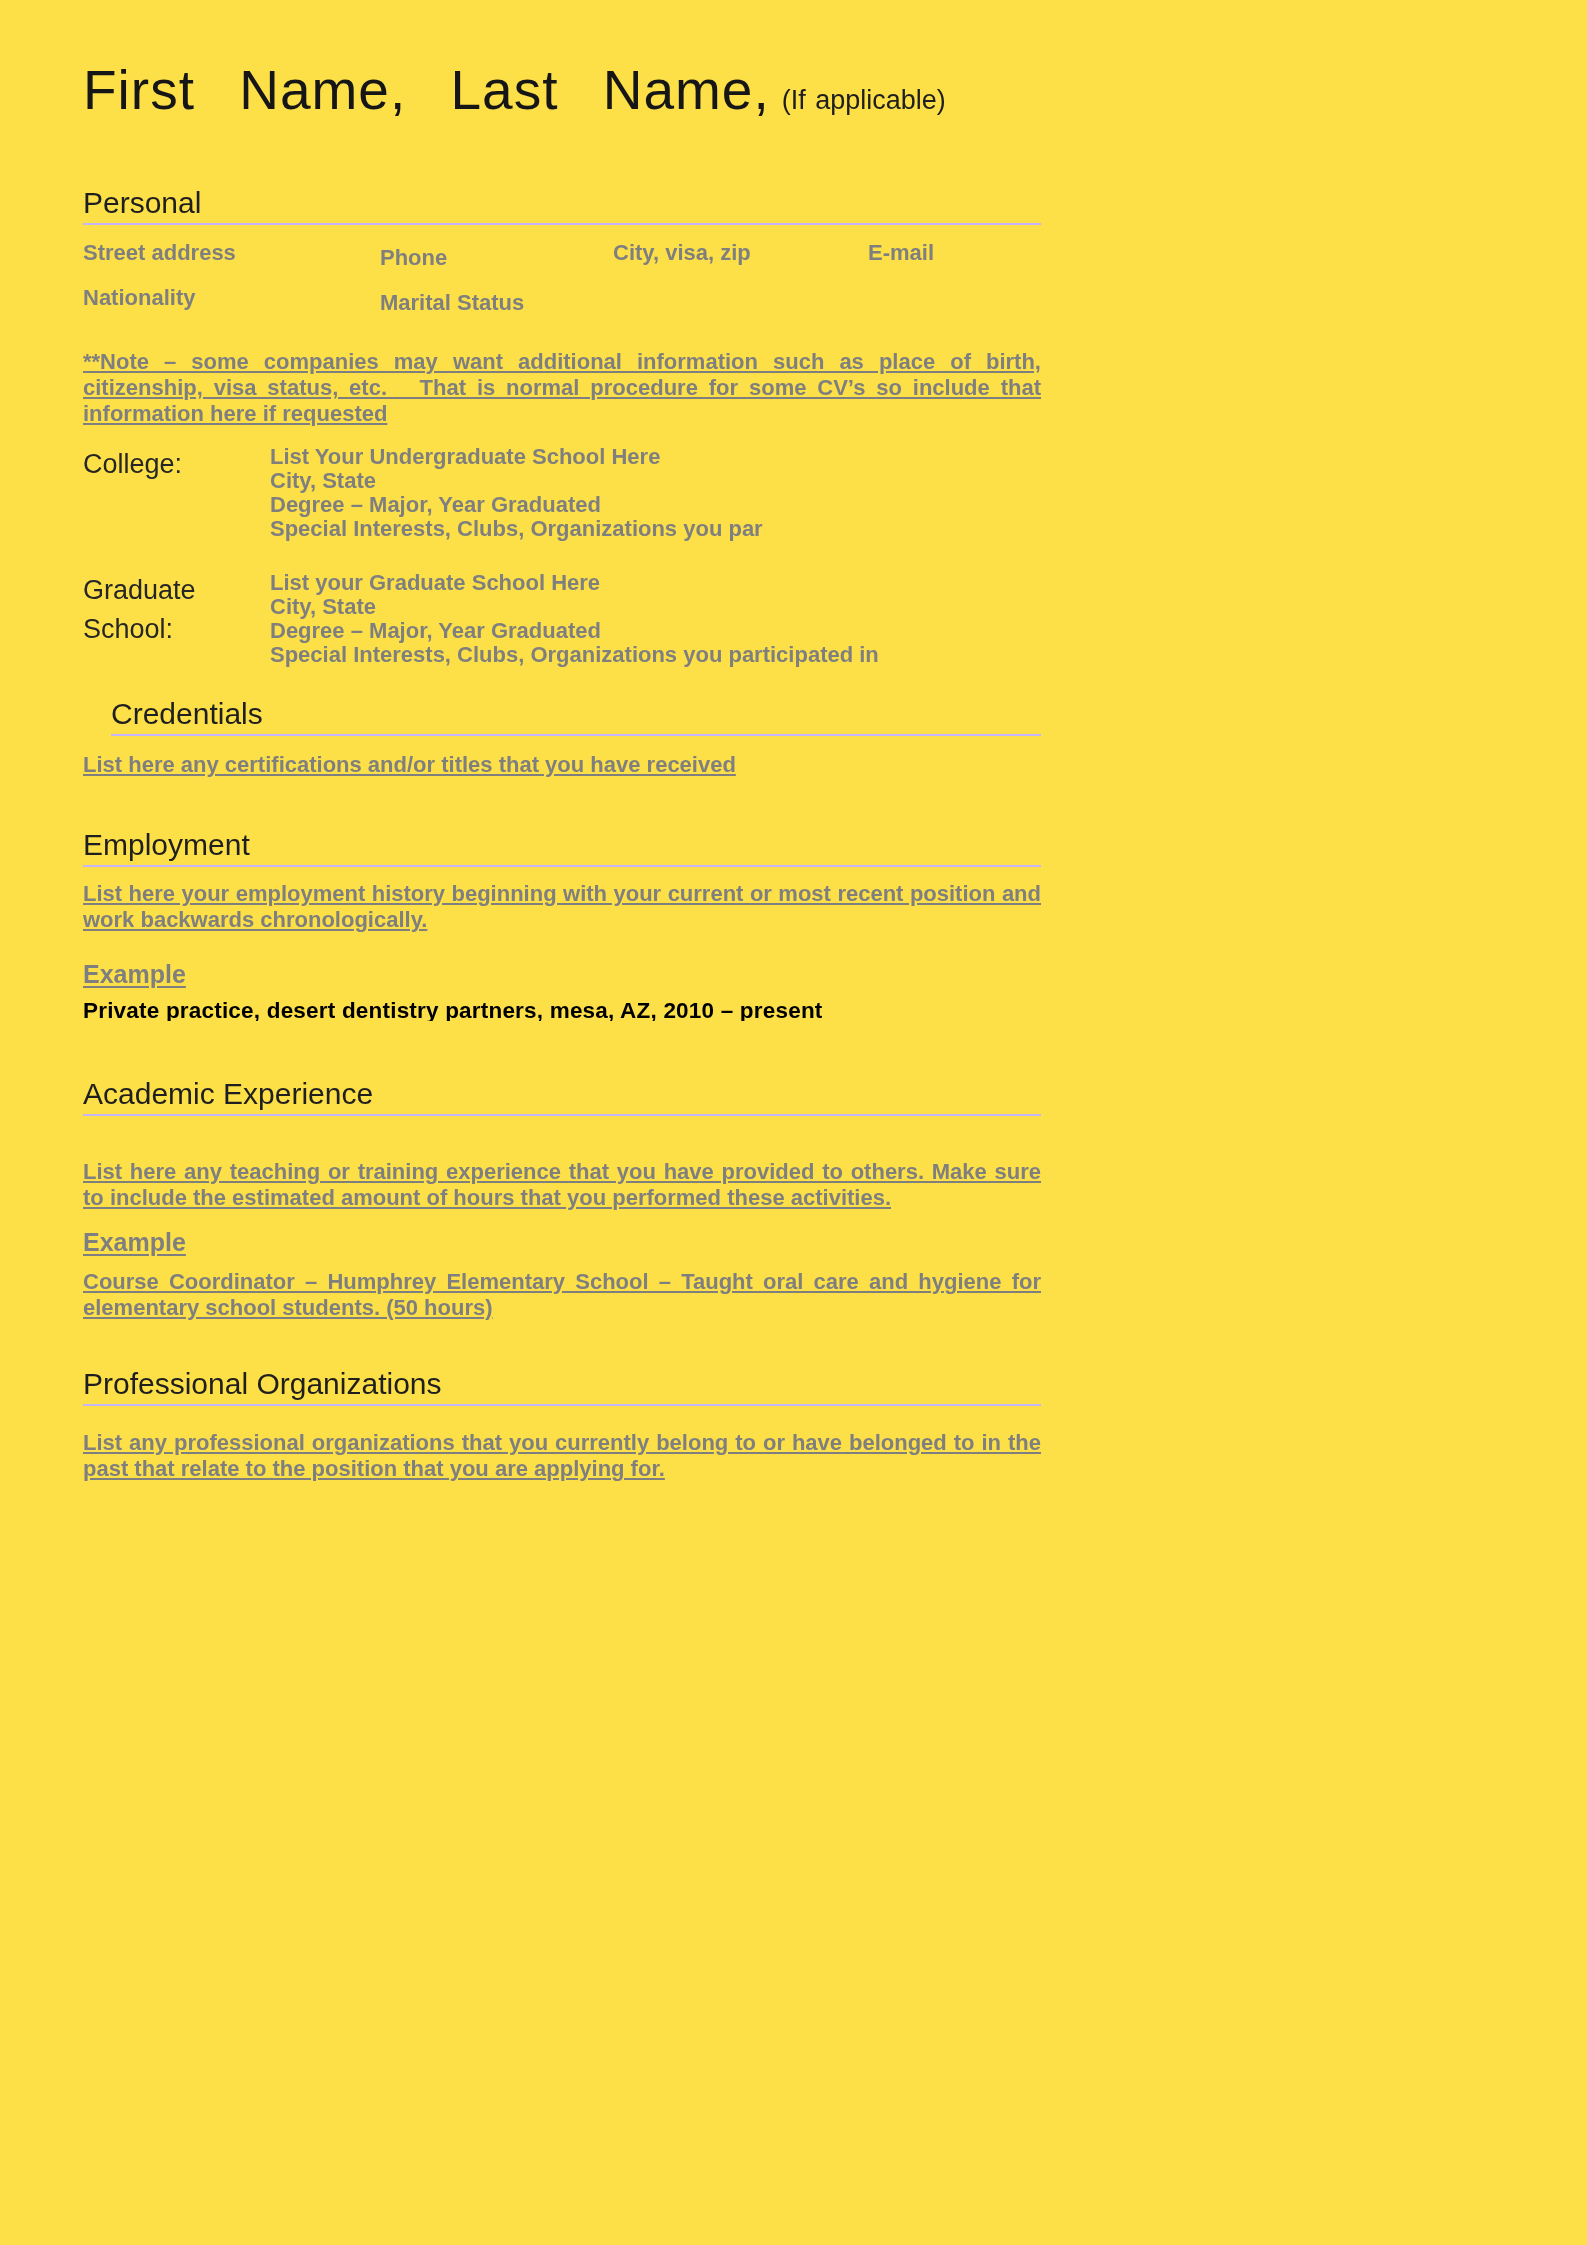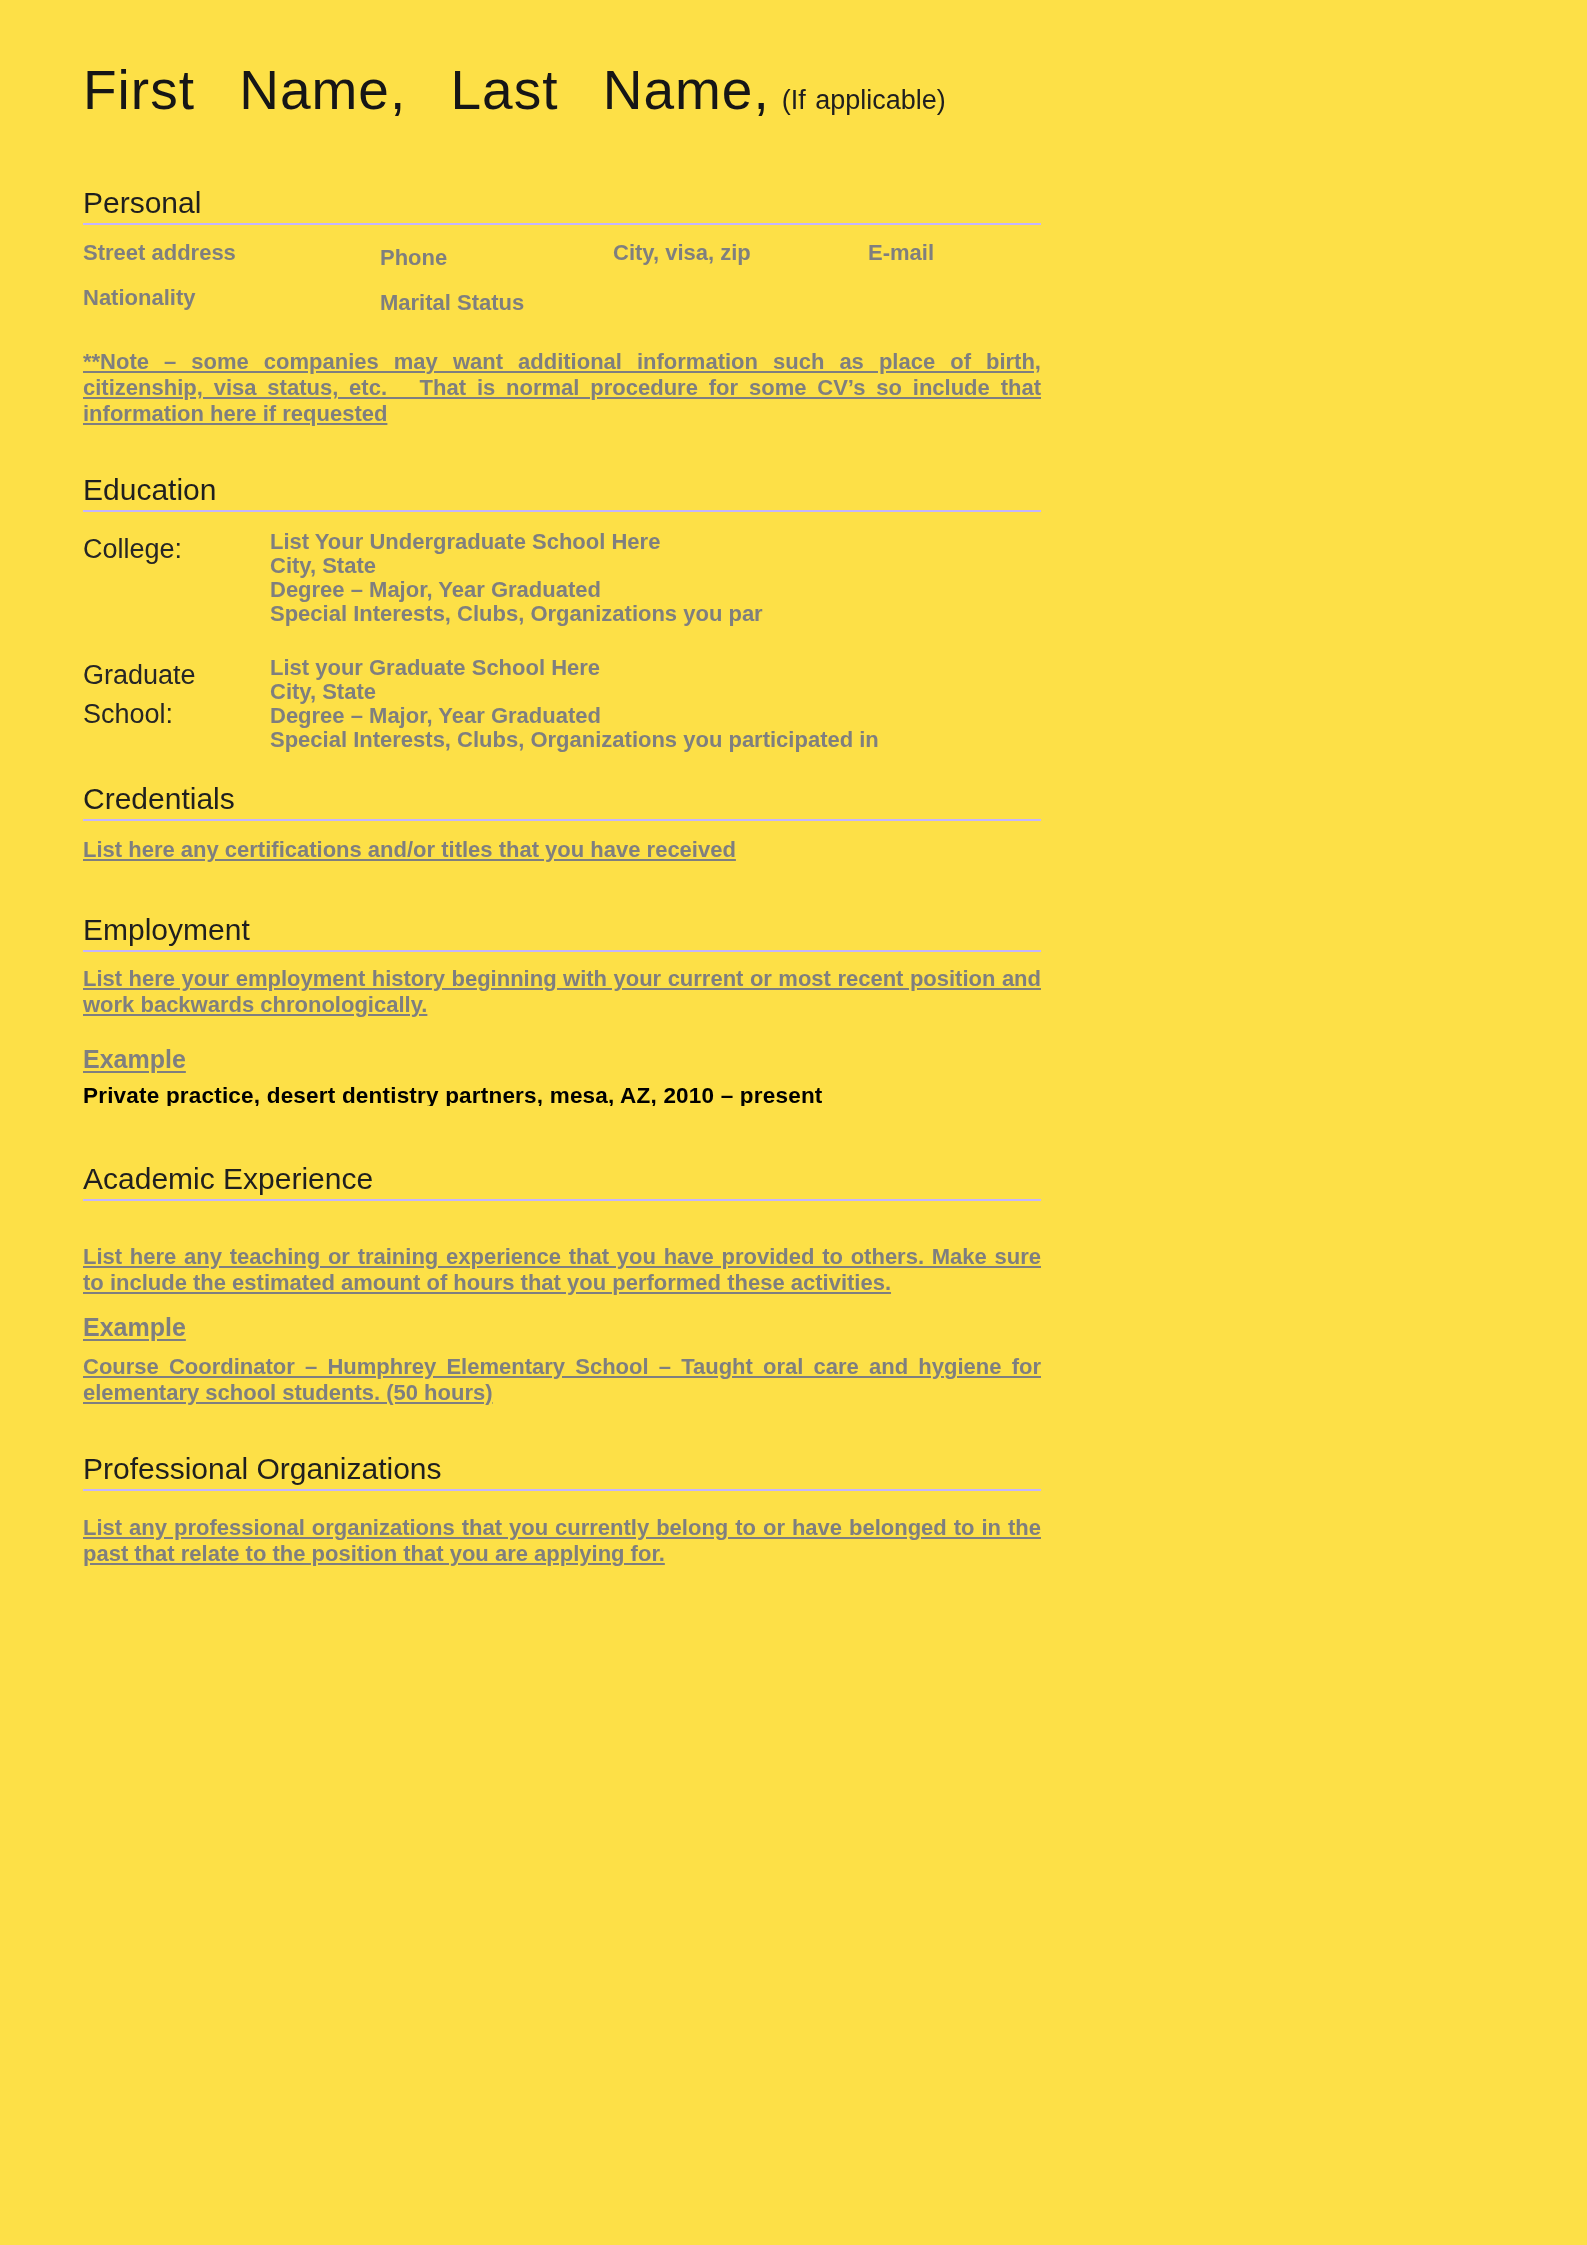--- a/index.html
+++ b/index.html
@@ -34,21 +34,21 @@
   .section-h {
     font-size:30px;
     line-height:34px;
     font-weight:400;
     color:#1f1f1f;
     border-bottom:2px solid #c4b5fd;
     padding-bottom:3px;
   }
   .h-personal      { margin-top:56px; }
   .h-education     { margin-top:46px; }
-  .h-credentials   { margin-top:30px; }
+  .h-credentials   { margin-top:30px;margin-left:28px; }
   .h-employment    { margin-top:50px; }
   .h-academic      { margin-top:56px; }
   .h-organizations { margin-top:46px; }
 
   .ph { color:#7f7f7f; font-weight:600; }
 
   .fields {
     display:grid;
     grid-template-columns:297px 233px 255px 1fr;
     row-gap:12px;
@@ -128,21 +128,20 @@
       <span class="ph cell-low">Phone</span>
       <span class="ph">City, visa, zip</span>
       <span class="ph">E-mail</span>
       <span class="ph">Nationality</span>
       <span class="ph cell-low">Marital Status</span>
       <span></span>
       <span></span>
     </div>
     <div class="para note-para">**Note – some companies may want additional information such as place of birth, citizenship, visa status, etc.&nbsp;&nbsp; That is normal procedure for some CV’s so include that information here if requested</div>
 
-    <div class="section-h h-education">Education</div>
     <div class="edu-row edu-row-college">
       <div class="edu-label">College:</div>
       <div class="edu-lines">
         <div>List Your Undergraduate School Here</div>
         <div>City, State</div>
         <div>Degree – Major, Year Graduated</div>
         <div>Special Interests, Clubs, Organizations you par</div>
       </div>
     </div>
     <div class="edu-row edu-row-graduate">

